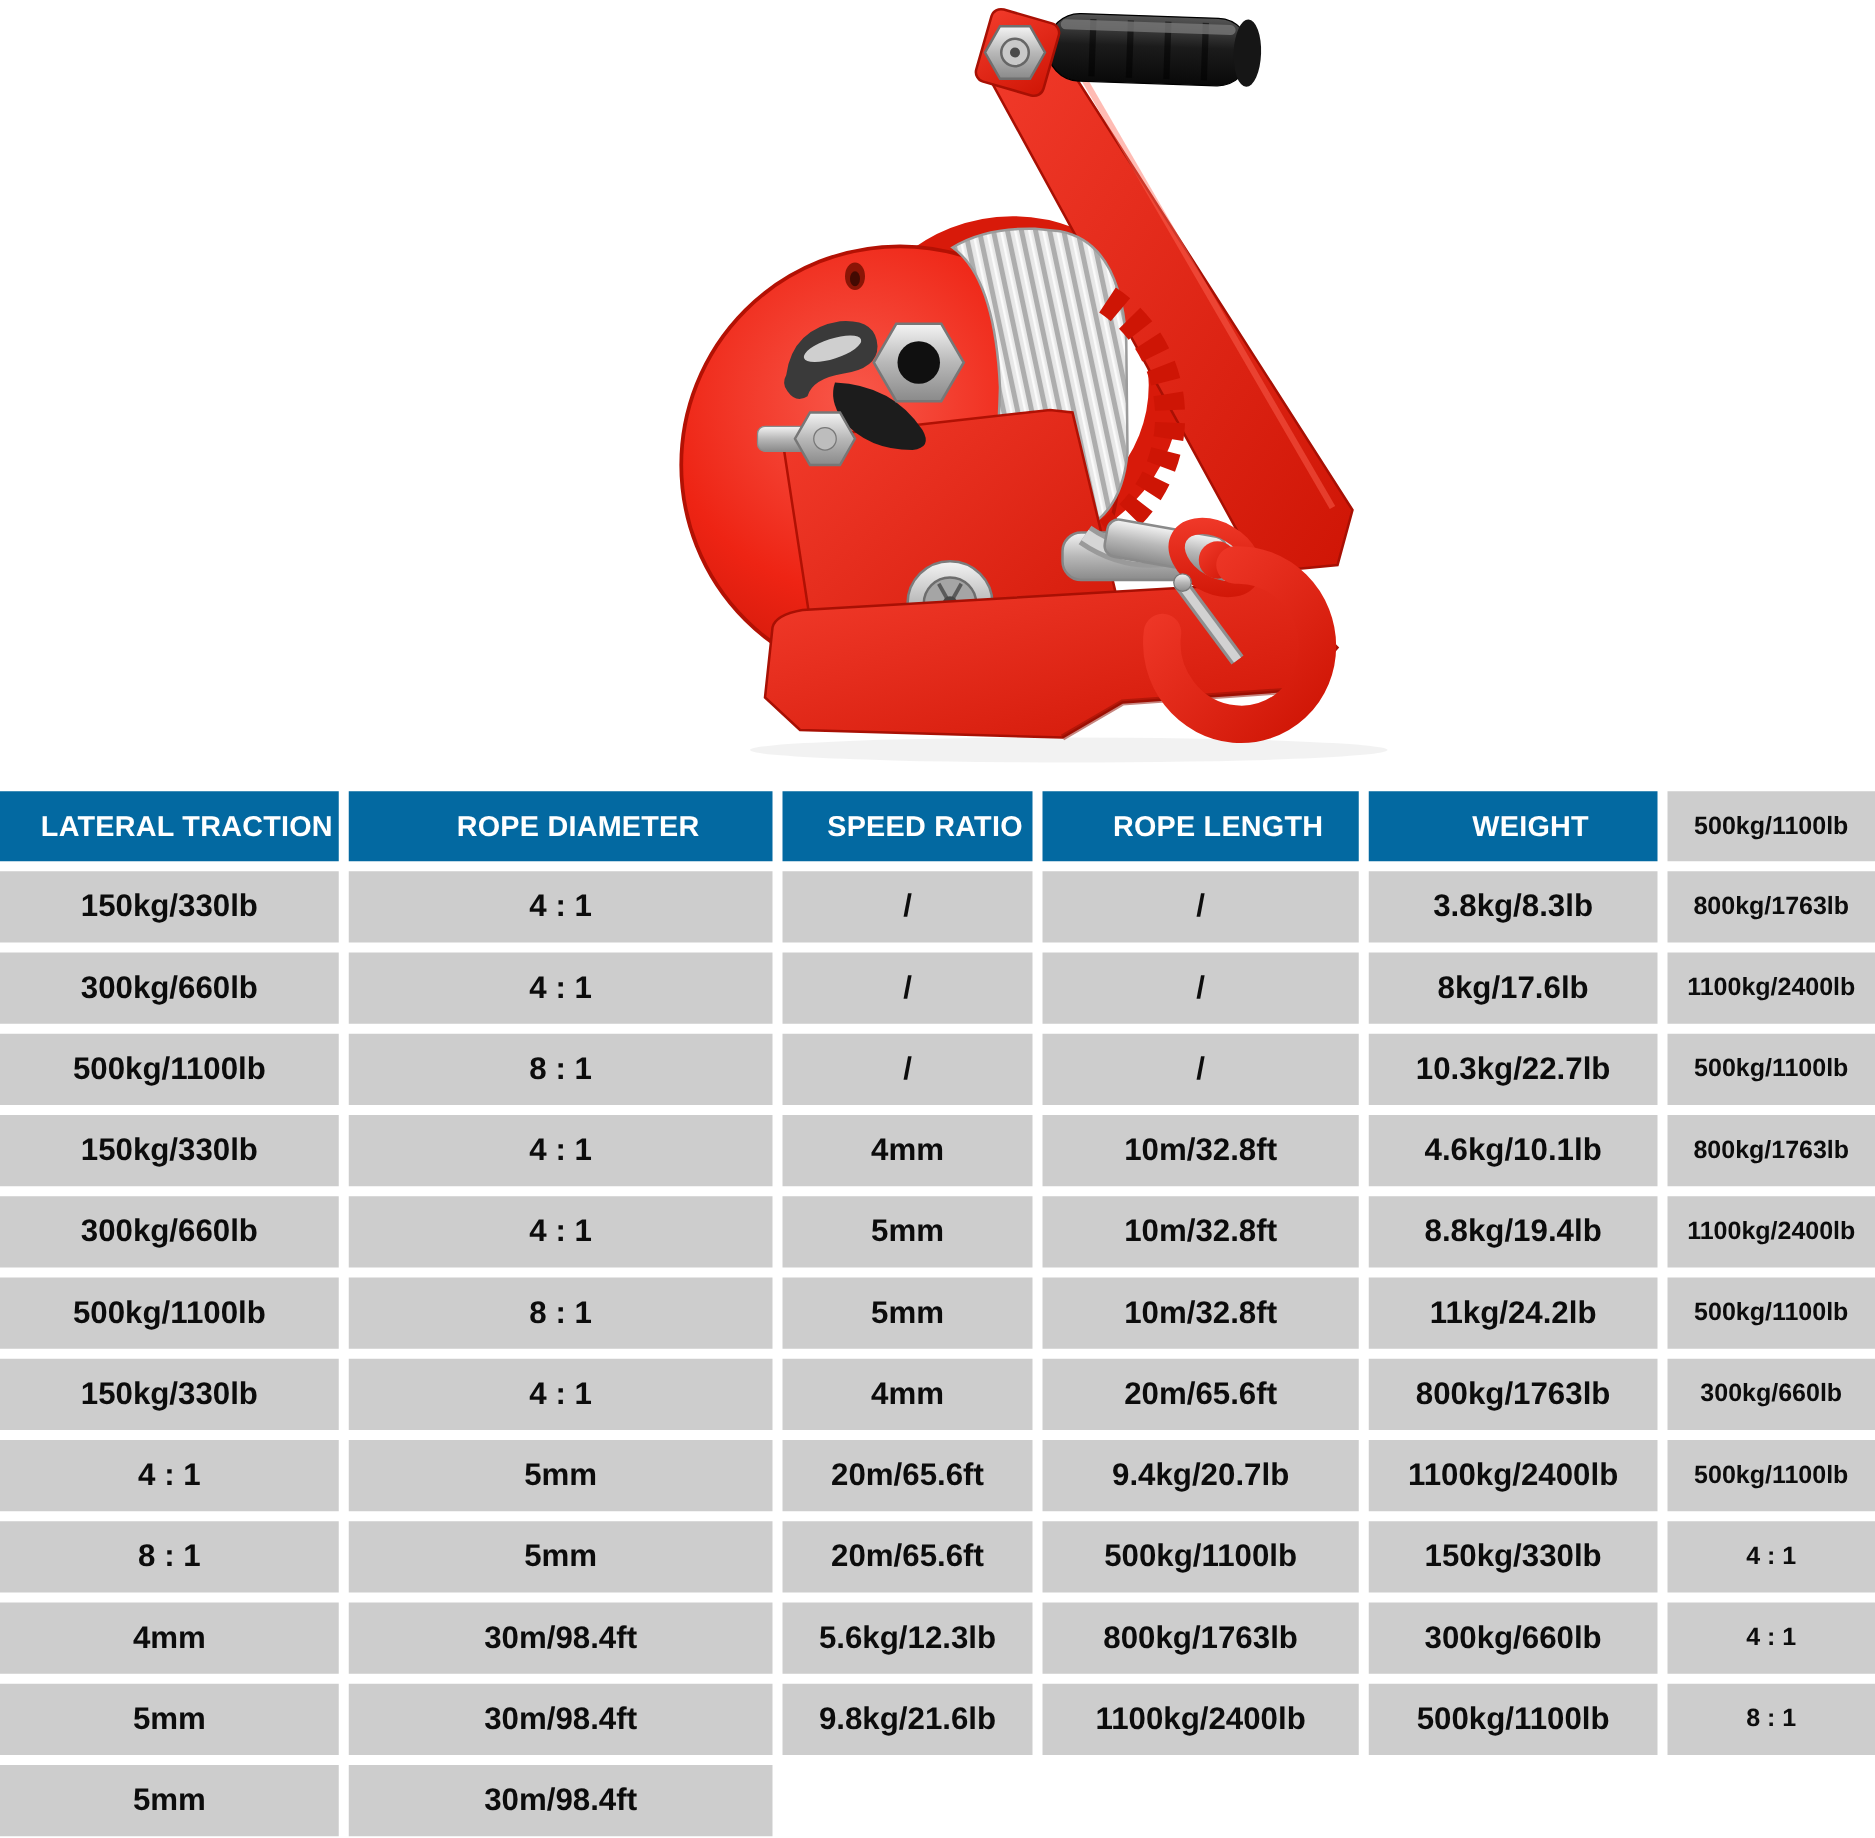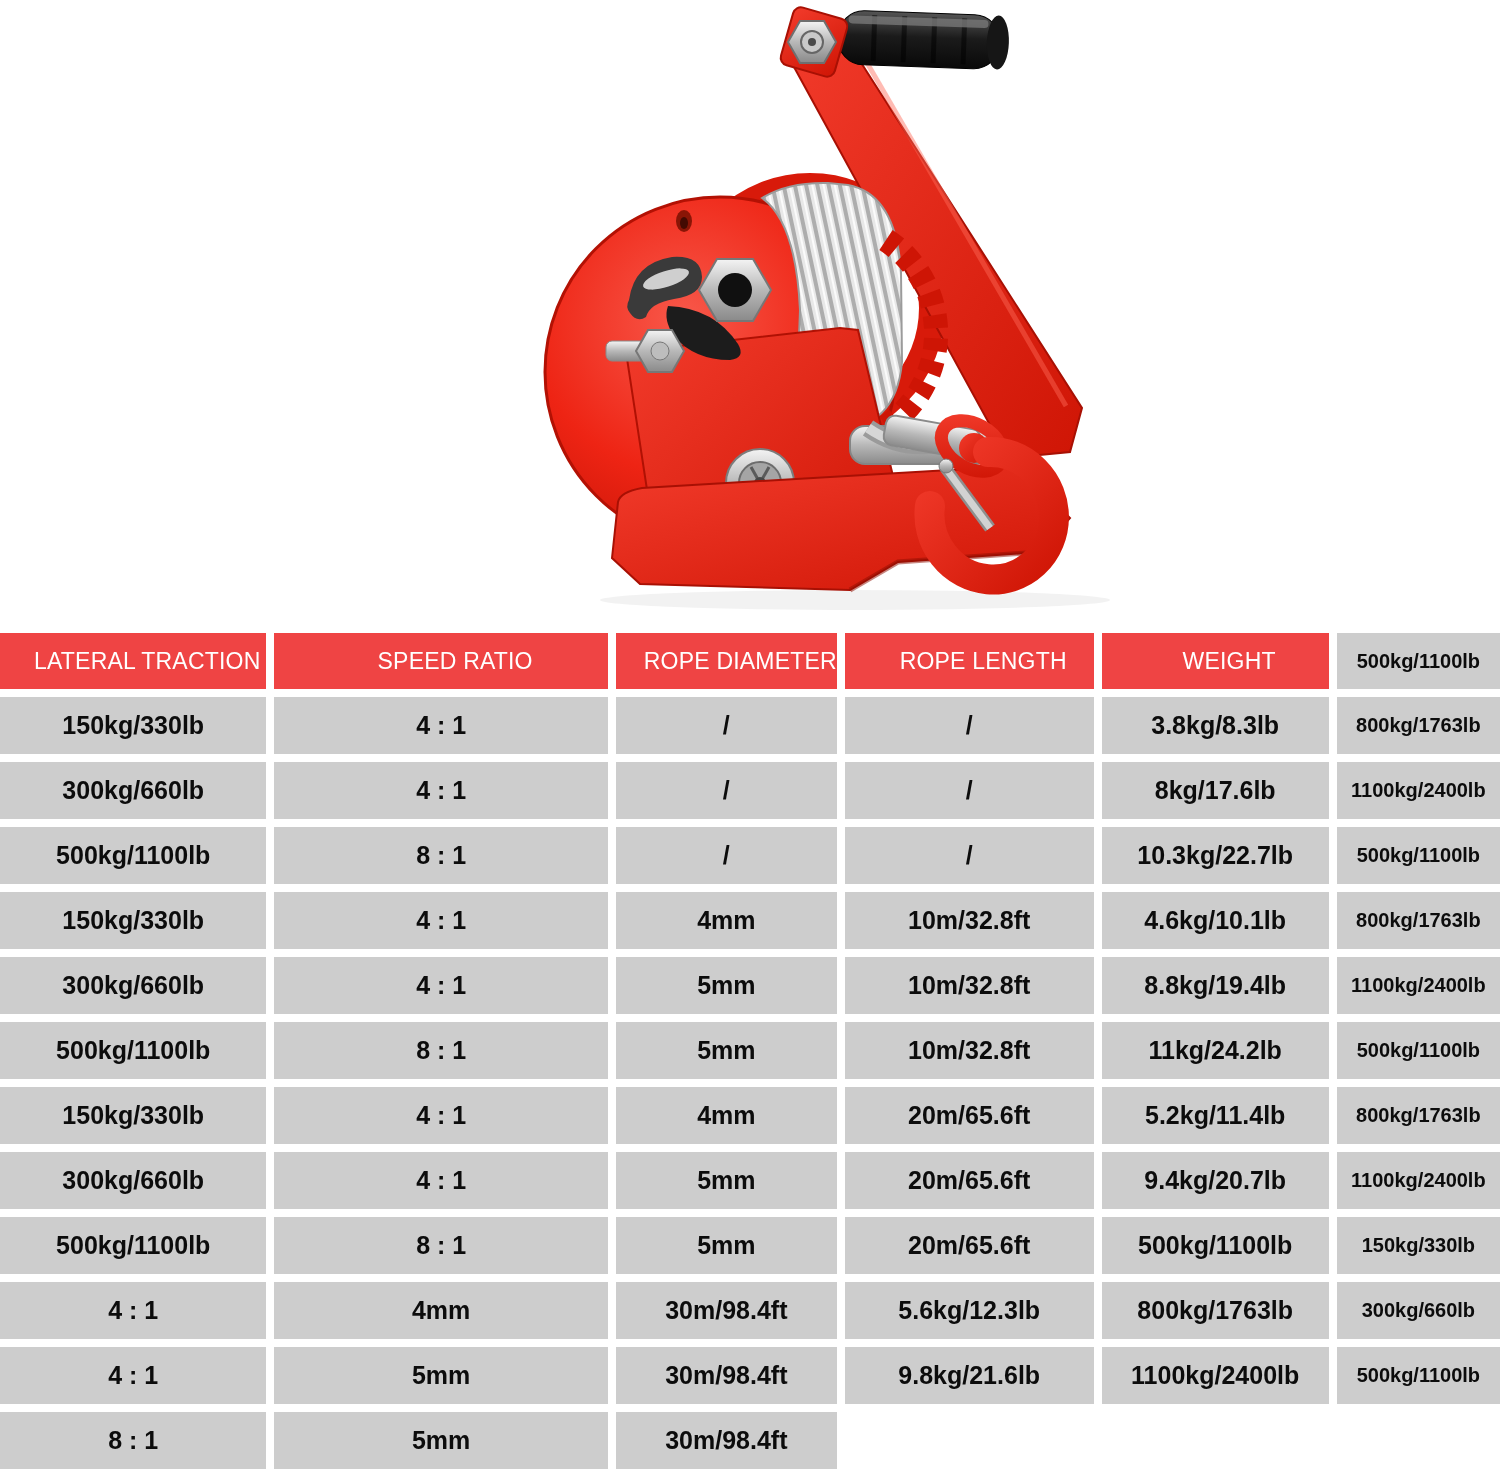--- a/index.html
+++ b/index.html
@@ -7,21 +7,21 @@
   .page{width:1500px;height:1470px;background:#fff;}
   .product-area{width:1500px;height:633px;position:relative;}
   .product-area svg{display:block;width:1500px;height:633px;}
   .spec-table{
     display:grid;width:1500px;
     grid-template-columns:271fr 339fr 200fr 253fr 231fr 166fr;
     grid-template-rows:56px repeat(12,57px);
     gap:8px;background:#ffffff;
   }
   .th{
-    background:#ef4444;color:#ffffff;font-weight:normal;font-size:23px;
+    background:#0369a1;color:#ffffff;font-weight:bold;font-size:23px;
     display:flex;align-items:center;justify-content:center;
     white-space:nowrap;letter-spacing:0.2px;padding-left:28px;
   }
   .td{
     background:#cdcdcd;color:#0c0c0c;font-weight:bold;font-size:25px;
     display:flex;align-items:center;justify-content:center;white-space:nowrap;
   }
   
   .spec-table > div:nth-child(6n){font-size:20px;}
 </style>
@@ -135,22 +135,22 @@
         <rect x="786" y="12" width="56" height="60" rx="8" transform="rotate(16 814 42)" fill="url(#redlin)" stroke="#a81004" stroke-width="2"></rect>
         <polygon points="836,42 824,63 800,63 788,42 800,21 824,21" fill="url(#silver)" stroke="#6f6f6f" stroke-width="2"></polygon>
         <circle cx="812" cy="42" r="11" fill="#c9c9c9" stroke="#666666" stroke-width="2"></circle>
         <circle cx="812" cy="42" r="4" fill="#4a4a4a"></circle>
       </g>
     </svg>
   </div>
 
   <div class="spec-table">
       <div class="th">LATERAL TRACTION</div>
+      <div class="th">ROPE DIAMETER</div>
       <div class="th">SPEED RATIO</div>
-      <div class="th">ROPE DIAMETER</div>
       <div class="th">ROPE LENGTH</div>
       <div class="th">WEIGHT</div>
       <div class="td">500kg/1100lb</div>
       <div class="td">150kg/330lb</div>
       <div class="td">4 : 1</div>
       <div class="td">/</div>
       <div class="td">/</div>
       <div class="td">3.8kg/8.3lb</div>
       <div class="td">800kg/1763lb</div>
       <div class="td">300kg/660lb</div>
@@ -180,21 +180,20 @@
       <div class="td">500kg/1100lb</div>
       <div class="td">8 : 1</div>
       <div class="td">5mm</div>
       <div class="td">10m/32.8ft</div>
       <div class="td">11kg/24.2lb</div>
       <div class="td">500kg/1100lb</div>
       <div class="td">150kg/330lb</div>
       <div class="td">4 : 1</div>
       <div class="td">4mm</div>
       <div class="td">20m/65.6ft</div>
-      <div class="td">5.2kg/11.4lb</div>
       <div class="td">800kg/1763lb</div>
       <div class="td">300kg/660lb</div>
       <div class="td">4 : 1</div>
       <div class="td">5mm</div>
       <div class="td">20m/65.6ft</div>
       <div class="td">9.4kg/20.7lb</div>
       <div class="td">1100kg/2400lb</div>
       <div class="td">500kg/1100lb</div>
       <div class="td">8 : 1</div>
       <div class="td">5mm</div>

